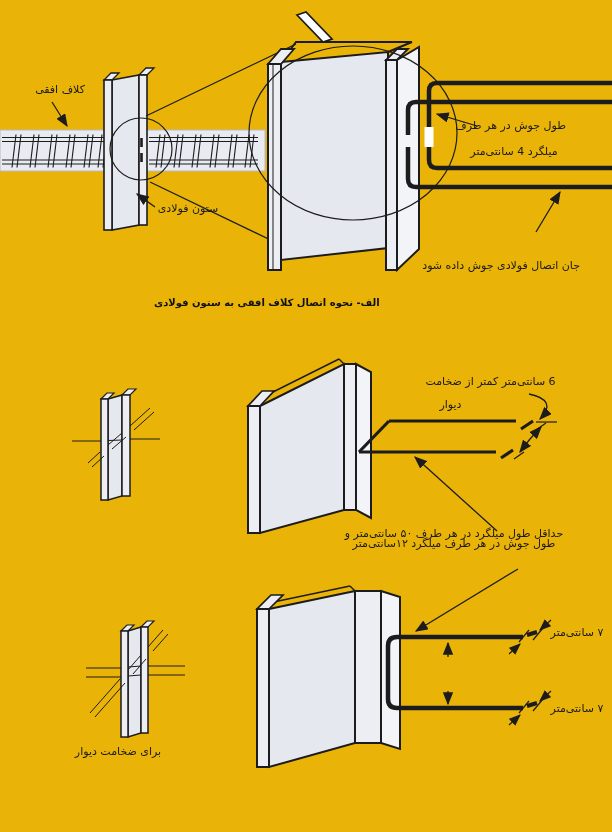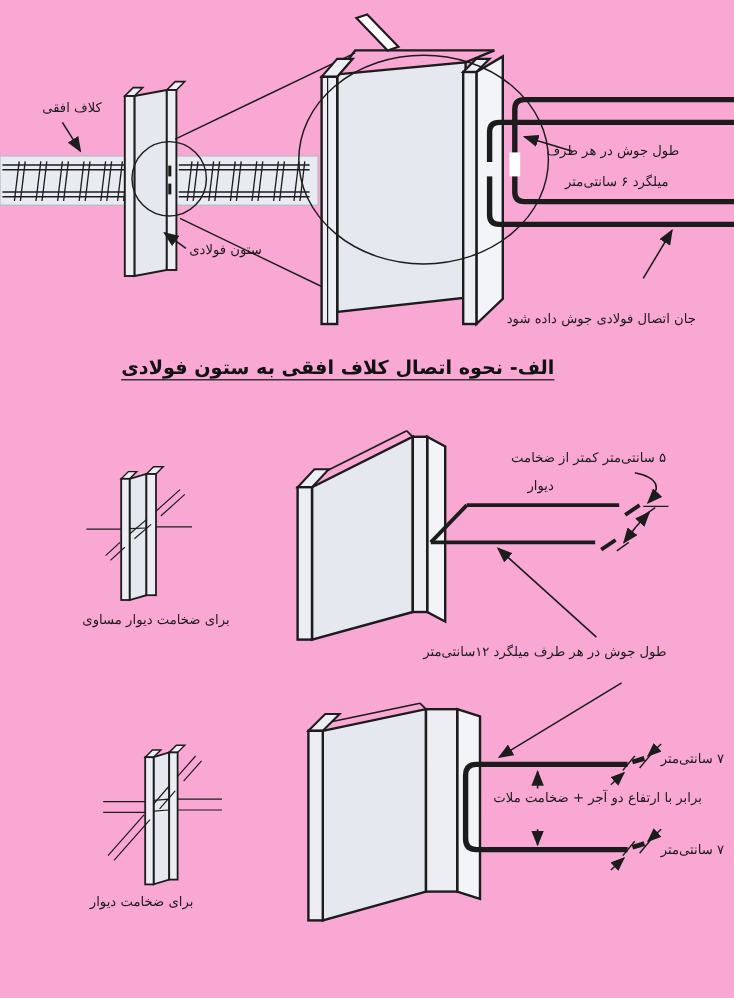--- a/index.html
+++ b/index.html
@@ -1,28 +1,28 @@
 <!DOCTYPE html>
 <html lang="fa"><head>
 <meta charset="utf-8">
 <style>
   html,body{margin:0;padding:0;background:#fff;}
   #page{
-    position:relative;width:612px;height:832px;background:#f9a8d4;
+    position:relative;width:612px;height:832px;background:#eab308;
     font-family:"DejaVu Sans",sans-serif;color:#1a1a1a;overflow:hidden;
   }
   #art{position:absolute;left:0;top:0;width:612px;height:832px;}
   .lbl{
     position:absolute;font-size:11px;line-height:1.25;text-align:center;
     direction:rtl;white-space:nowrap;color:#1a1a1a;
   }
   .cap{
-    position:absolute;font-size:16px;font-weight:bold;text-align:right;
+    position:absolute;font-size:10px;font-weight:bold;text-align:left;
     direction:rtl;white-space:nowrap;color:#111;
-    text-decoration:underline;text-underline-offset:4px;
+    text-underline-offset:4px;
   }
 </style>
 </head>
 <body>
 
 <div id="page">
 
 <svg id="art" viewBox="0 0 612 832" xmlns="http://www.w3.org/2000/svg">
   <defs>
     <marker id="ah" viewBox="0 0 10 8" refX="9" refY="4" markerWidth="10" markerHeight="8" orient="auto-start-reverse">
@@ -223,26 +223,25 @@
   </g>
   <g stroke="#1c1c1c" stroke-width="1.3" fill="none">
     <line x1="448" y1="657" x2="448" y2="643" marker-end="url(#ah)"></line>
     <line x1="448" y1="691" x2="448" y2="704" marker-end="url(#ah)"></line>
   </g>
 </svg>
 
   <div class="lbl" style="left:22px;top:83px;width:76px">کلاف افقی</div>
   <div class="lbl" style="left:146px;top:202px;width:84px">ستون فولادی</div>
   <div class="lbl" style="left:462px;top:119px;width:104px">طول جوش در هر طرف</div>
-  <div class="lbl" style="left:462px;top:145px;width:104px">میلگرد ۶ سانتی‌متر</div>
+  <div class="lbl" style="left:462px;top:145px;width:104px">میلگرد 4 سانتی‌متر</div>
   <div class="lbl" style="left:424px;top:259px;width:156px">جان اتصال فولادی جوش داده شود</div>
   <div class="cap" style="left:154px;top:297px;width:308px">الف- نحوه اتصال کلاف افقی به ستون فولادی</div>
 
-  <div class="lbl" style="left:55px;top:510px;width:150px">برای ضخامت دیوار مساوی</div>
-  <div class="lbl" style="left:408px;top:375px;width:165px">۵ سانتی‌متر کمتر از ضخامت</div>
+  <div class="lbl" style="left:408px;top:375px;width:165px">6 سانتی‌متر کمتر از ضخامت</div>
   <div class="lbl" style="left:413px;top:398px;width:75px">دیوار</div>
+  <div class="lbl" style="left:334px;top:527px;width:240px">حداقل طول میلگرد در هر طرف ۵۰ سانتی‌متر و</div>
   <div class="lbl" style="left:334px;top:537px;width:240px">طول جوش در هر طرف میلگرد ۱۲سانتی‌متر</div>
 
   <div class="lbl" style="left:53px;top:745px;width:130px">برای ضخامت دیوار</div>
   <div class="lbl" style="left:542px;top:626px;width:70px">۷ سانتی‌متر</div>
-  <div class="lbl" style="left:403px;top:658px;width:190px">برابر با ارتفاع دو آجر + ضخامت ملات</div>
   <div class="lbl" style="left:542px;top:702px;width:70px">۷ سانتی‌متر</div>
 </div>
 
 </body></html>

